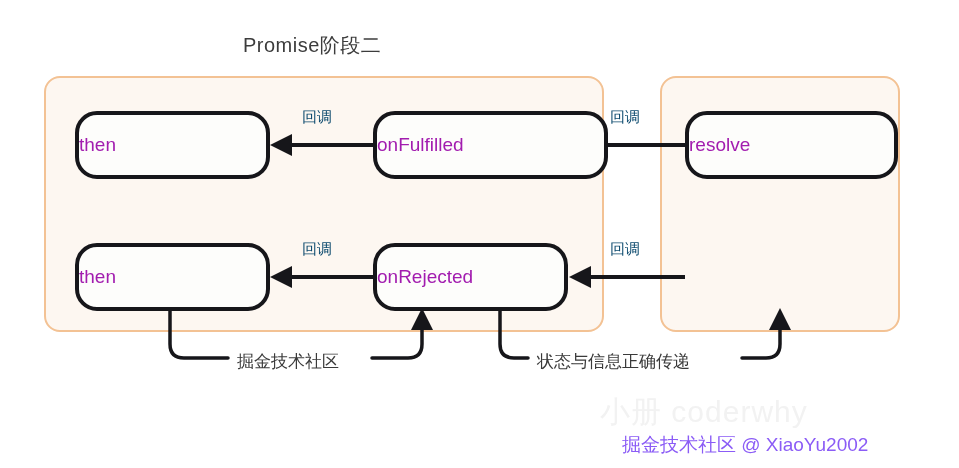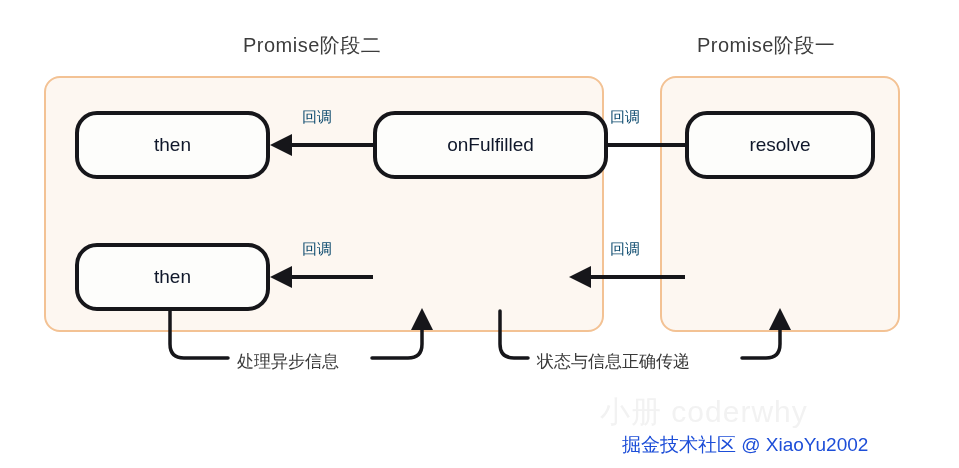--- a/index.html
+++ b/index.html
@@ -43,28 +43,27 @@
 
   
   .node {
     position: absolute;
     background: #fdfdfb;
     border: 4px solid #16161a;
     border-radius: 22px;
     box-sizing: border-box;
     display: flex;
     align-items: center;
-    justify-content: center;
     font-size: 19px;
-    color: #0f172a;
+    color: #a21caf;
     z-index: 4;
   }
   #node-then-top      { left: 75px;  top: 111px; width: 195px; height: 68px; }
   #node-onfulfilled   { left: 373px; top: 111px; width: 235px; height: 68px; }
-  #node-resolve       { left: 685px; top: 111px; width: 190px; height: 68px; }
+  #node-resolve       { left: 685px; top: 111px; width: 213px; height: 68px; }
   #node-then-bottom   { left: 75px;  top: 243px; width: 195px; height: 68px; }
   #node-onrejected    { left: 373px; top: 243px; width: 195px; height: 68px; }
   #node-reject        { left: 685px; top: 243px; width: 190px; height: 68px; }
 
   
   #wires {
     position: absolute;
     left: 0; top: 0;
     width: 959px;
     height: 468px;
@@ -120,32 +119,31 @@
     color: #f2f2f2;
     white-space: nowrap;
     letter-spacing: 1px;
     z-index: 1;
   }
   #watermark-credit {
     position: absolute;
     left: 622px;
     top: 432px;
     font-size: 19px;
-    color: #1d4ed8;
+    color: #8b5cf6;
     white-space: nowrap;
     z-index: 2;
   }
 </style>
 </head>
 <body>
 
 <div id="stage">
 
   <div class="group-title" id="title-stage2">Promise阶段二</div>
-  <div class="group-title" id="title-stage1">Promise阶段一</div>
 
   <div class="panel" id="panel-stage2"></div>
   <div class="panel" id="panel-stage1"></div>
 
   <svg id="wires" viewBox="0 0 959 468" xmlns="http://www.w3.org/2000/svg">
 
     <line class="wire" x1="373" y1="145" x2="288" y2="145"></line>
     <polygon class="head" points="270,145 292,134 292,156"></polygon>
 
     <line class="wire" x1="685" y1="145" x2="588" y2="145"></line>
@@ -173,25 +171,28 @@
   </div>
   <div class="node" id="node-onfulfilled">
     <span>onFulfilled</span>
   </div>
   <div class="node" id="node-resolve">
     <span>resolve</span>
   </div>
   <div class="node" id="node-then-bottom">
     <span>then</span>
   </div>
+  <div class="node" id="node-onrejected">
+    <span>onRejected</span>
+  </div>
 
   <div class="edge-label" id="lbl-cb-a">回调</div>
   <div class="edge-label" id="lbl-cb-b">回调</div>
   <div class="edge-label" id="lbl-cb-c">回调</div>
   <div class="edge-label" id="lbl-cb-d">回调</div>
 
-  <div class="annotation" id="ann-async">处理异步信息</div>
+  <div class="annotation" id="ann-async">掘金技术社区</div>
   <div class="annotation" id="ann-state">状态与信息正确传递</div>
 
   <div id="watermark-faint">小册 coderwhy</div>
   <div id="watermark-credit">掘金技术社区 @ XiaoYu2002</div>
 
 </div>
 
 </body></html>

